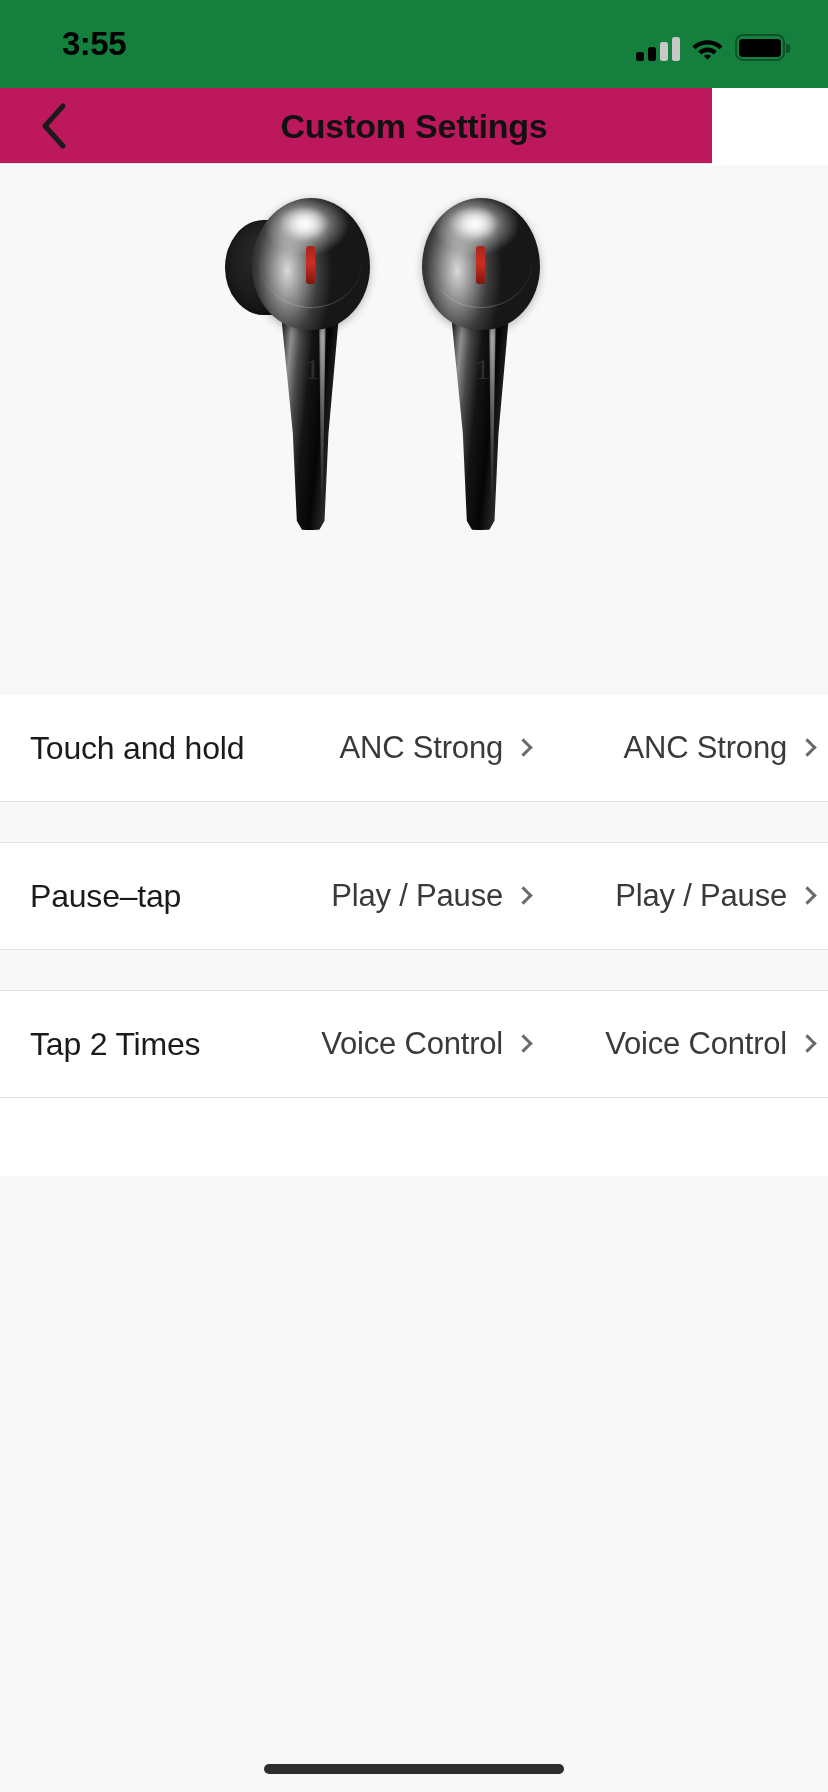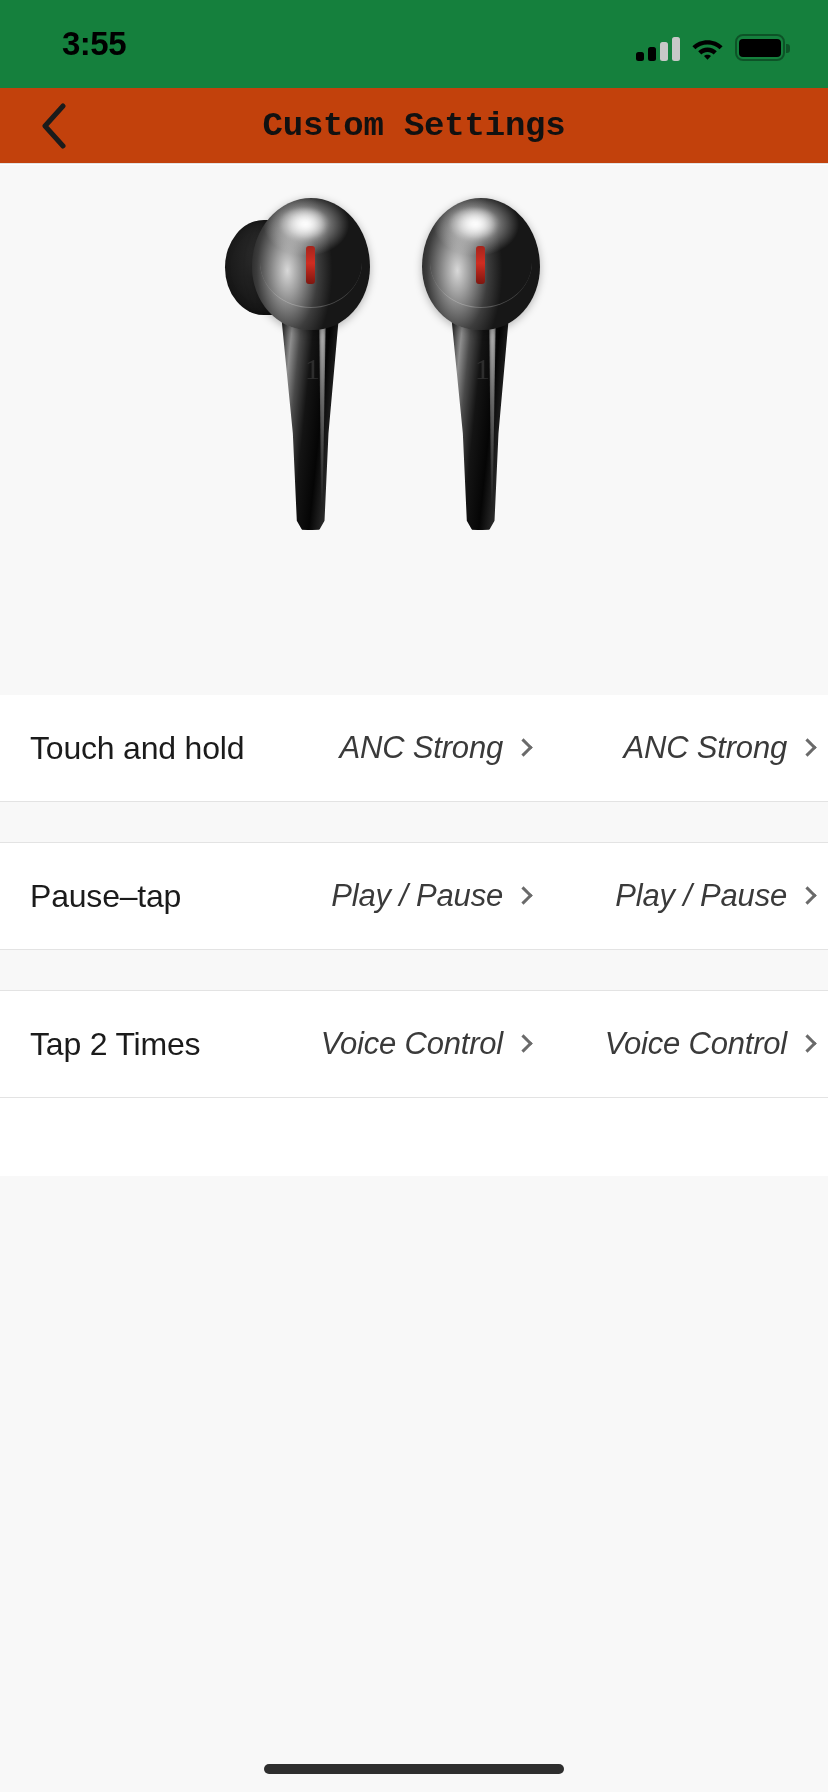--- a/index.html
+++ b/index.html
@@ -83,25 +83,24 @@
     position: absolute; right: 0; top: 9.5px;
     width: 4px; height: 9px;
     background: rgba(0,0,0,0.35);
     border-radius: 0 3px 3px 0;
   }
 
   
   .navbar {
     position: absolute;
     top: 88px; left: 0;
-    width: 828px;
+    width: 712px;
     height: 76px;
-    background: #c2410c;
+    background: #be185d;
     border-bottom: 1px solid #E3E3E3;
-    font-family: Liberation Mono, monospace;
   }
   .nav-back {
     position: absolute;
     left: 16px; top: 0;
     width: 76px; height: 76px;
     display: flex;
     align-items: center;
     justify-content: center;
     cursor: pointer;
   }
@@ -287,21 +286,20 @@
   }
   .row-val {
     position: absolute;
     display: flex;
     align-items: center;
     gap: 14px;
     font-size: 31px;
     color: #3a3a3a;
     letter-spacing: -0.2px;
     cursor: pointer;
-    font-style: italic;
   }
   .val-left  { left: 0; width: 530px; justify-content: flex-end; }
   .val-right { left: 0; width: 828px; justify-content: flex-end; padding-right: 14px; }
   .chev {
     display: inline-block;
     width: 13px; height: 13px;
     border-top: 3px solid #6a6a6a;
     border-right: 3px solid #6a6a6a;
     transform: rotate(45deg);
     margin-bottom: 2px;

